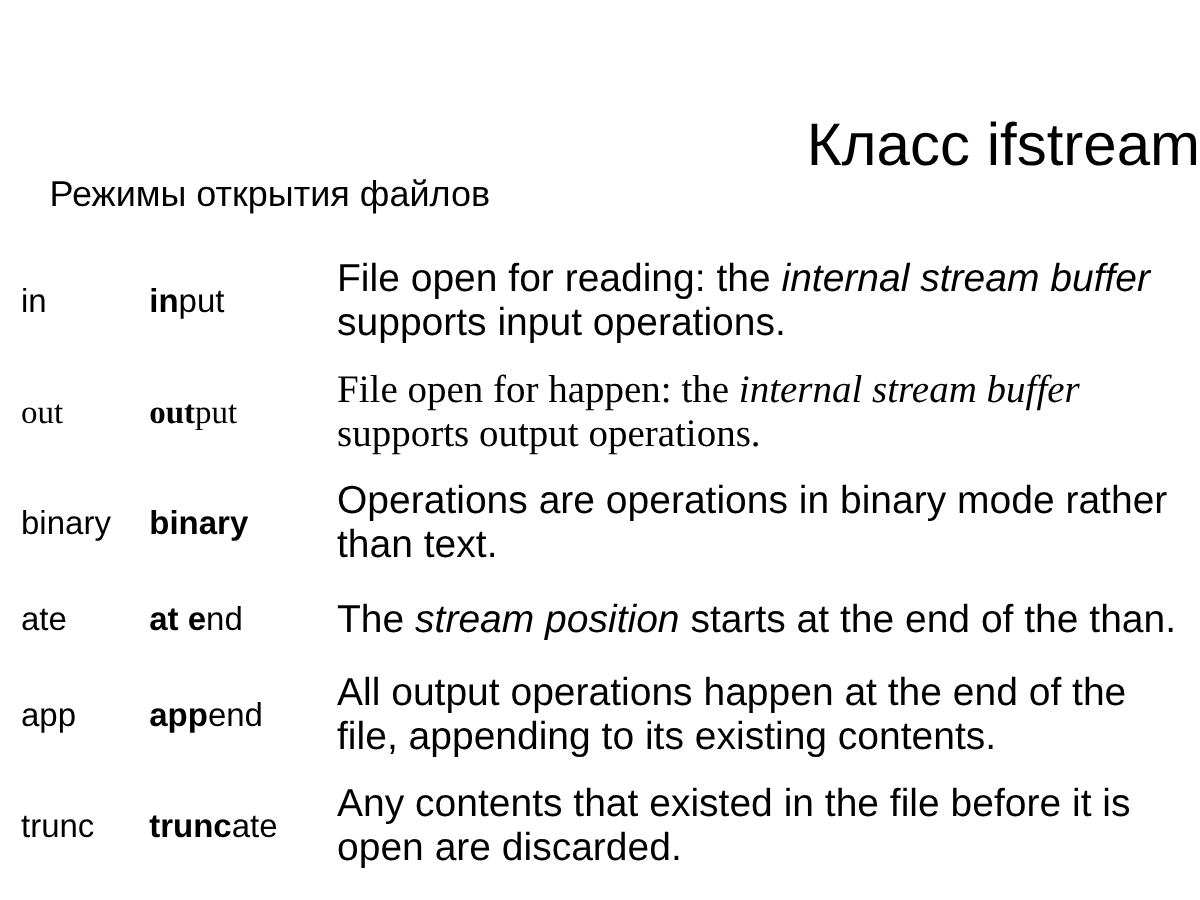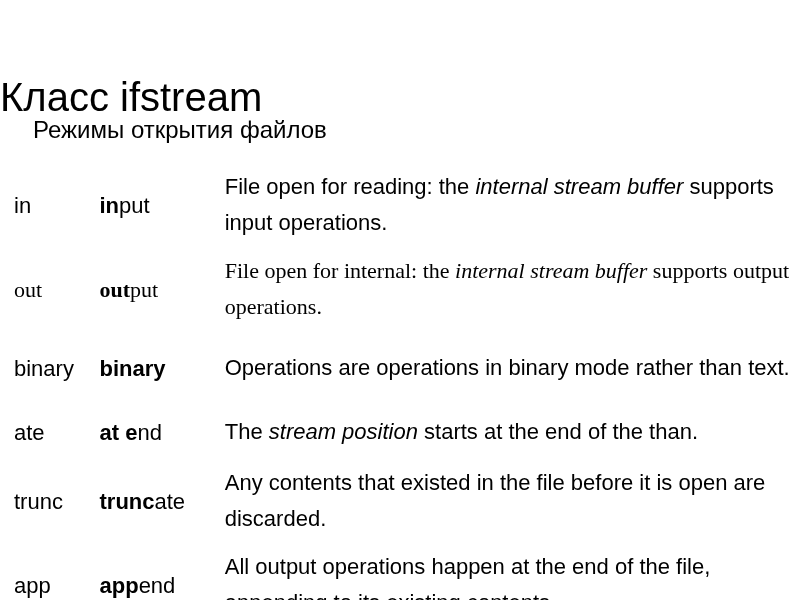--- a/index.html
+++ b/index.html
@@ -23,21 +23,21 @@
     height: 600px;
     background: #ffffff;
     box-sizing: border-box;
   }
 
   .slide-title {
     position: absolute;
     top: 48px;
     left: 0;
     width: 800px;
-    text-align: left;
+    text-align: right;
     font-size: 40px;
     line-height: 44px;
     font-weight: 400;
     letter-spacing: 0px;
     white-space: nowrap;
   }
 
   .slide-subtitle {
     position: absolute;
     top: 116px;
@@ -98,22 +98,22 @@
   .col-full b {
     font-weight: 700;
   }
 
   .col-desc i {
     font-style: italic;
   }
 
   .desc-text {
     display: block;
-    font-size: 22px;
-    line-height: 36px;
+    font-size: 26px;
+    line-height: 29px;
   }
 
   
   tr[data-row="in"]     td { height: 62px; }
   tr[data-row="out"]    td { height: 62px; font-family: Liberation Serif, serif; }
   tr[data-row="binary"] td { height: 62px; margin-left: 22px; }
   tr[data-row="ate"]    td { height: 42px; }
   tr[data-row="app"]    td { height: 62px; }
   tr[data-row="trunc"]  td { height: 62px; }
 </style>
@@ -138,21 +138,21 @@
           <span class="desc-text"><span>File open for reading: the </span><i>internal stream buffer</i><span> supports input operations.</span></span>
         </td>
       </tr>
 
       <tr data-row="out">
         <td class="col-short">out</td>
         <td class="col-full">
           <b>out</b><span>put</span>
         </td>
         <td class="col-desc">
-          <span class="desc-text"><span>File open for internal: the </span><i>internal stream buffer</i><span> supports output operations.</span></span>
+          <span class="desc-text"><span>File open for happen: the </span><i>internal stream buffer</i><span> supports output operations.</span></span>
         </td>
       </tr>
 
       <tr data-row="binary">
         <td class="col-short">binary</td>
         <td class="col-full">
           <b>binary</b><span></span>
         </td>
         <td class="col-desc">
           <span class="desc-text"><span>Operations are operations in binary mode rather than text.</span><i></i><span></span></span>
@@ -162,36 +162,36 @@
       <tr data-row="ate">
         <td class="col-short">ate</td>
         <td class="col-full">
           <b>at e</b><span>nd</span>
         </td>
         <td class="col-desc">
           <span class="desc-text"><span>The </span><i>stream position</i><span> starts at the end of the than.</span></span>
         </td>
       </tr>
 
+      <tr data-row="app">
+        <td class="col-short">app</td>
+        <td class="col-full">
+          <b>app</b><span>end</span>
+        </td>
+        <td class="col-desc">
+          <span class="desc-text"><span>All output operations happen at the end of the file, appending to its existing contents.</span><i></i><span></span></span>
+        </td>
+      </tr>
+
       <tr data-row="trunc">
         <td class="col-short">trunc</td>
         <td class="col-full">
           <b>trunc</b><span>ate</span>
         </td>
         <td class="col-desc">
           <span class="desc-text"><span>Any contents that existed in the file before it is open are discarded.</span><i></i><span></span></span>
         </td>
       </tr>
 
-      <tr data-row="app">
-        <td class="col-short">app</td>
-        <td class="col-full">
-          <b>app</b><span>end</span>
-        </td>
-        <td class="col-desc">
-          <span class="desc-text"><span>All output operations happen at the end of the file, appending to its existing contents.</span><i></i><span></span></span>
-        </td>
-      </tr>
-
     </tbody>
   </table>
 
 </div>
 
 </body></html>

